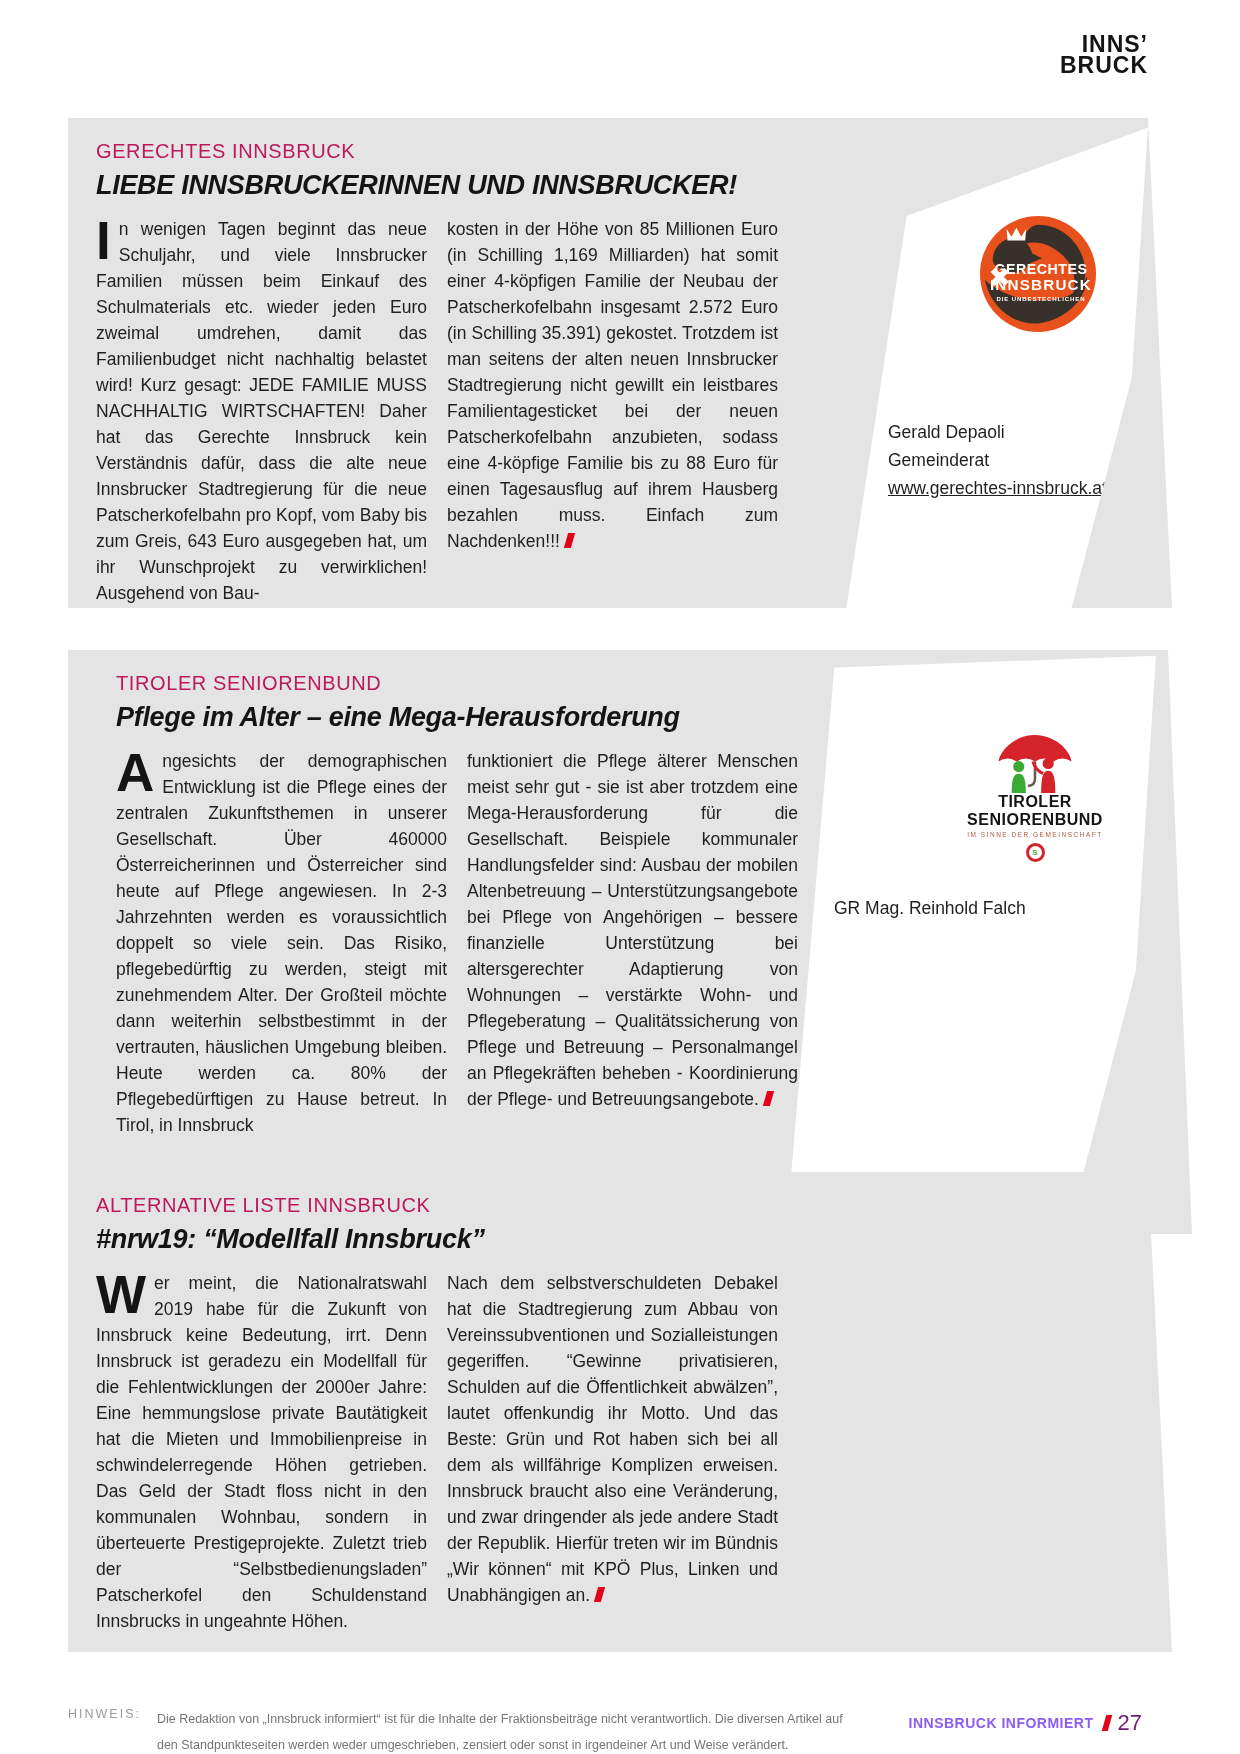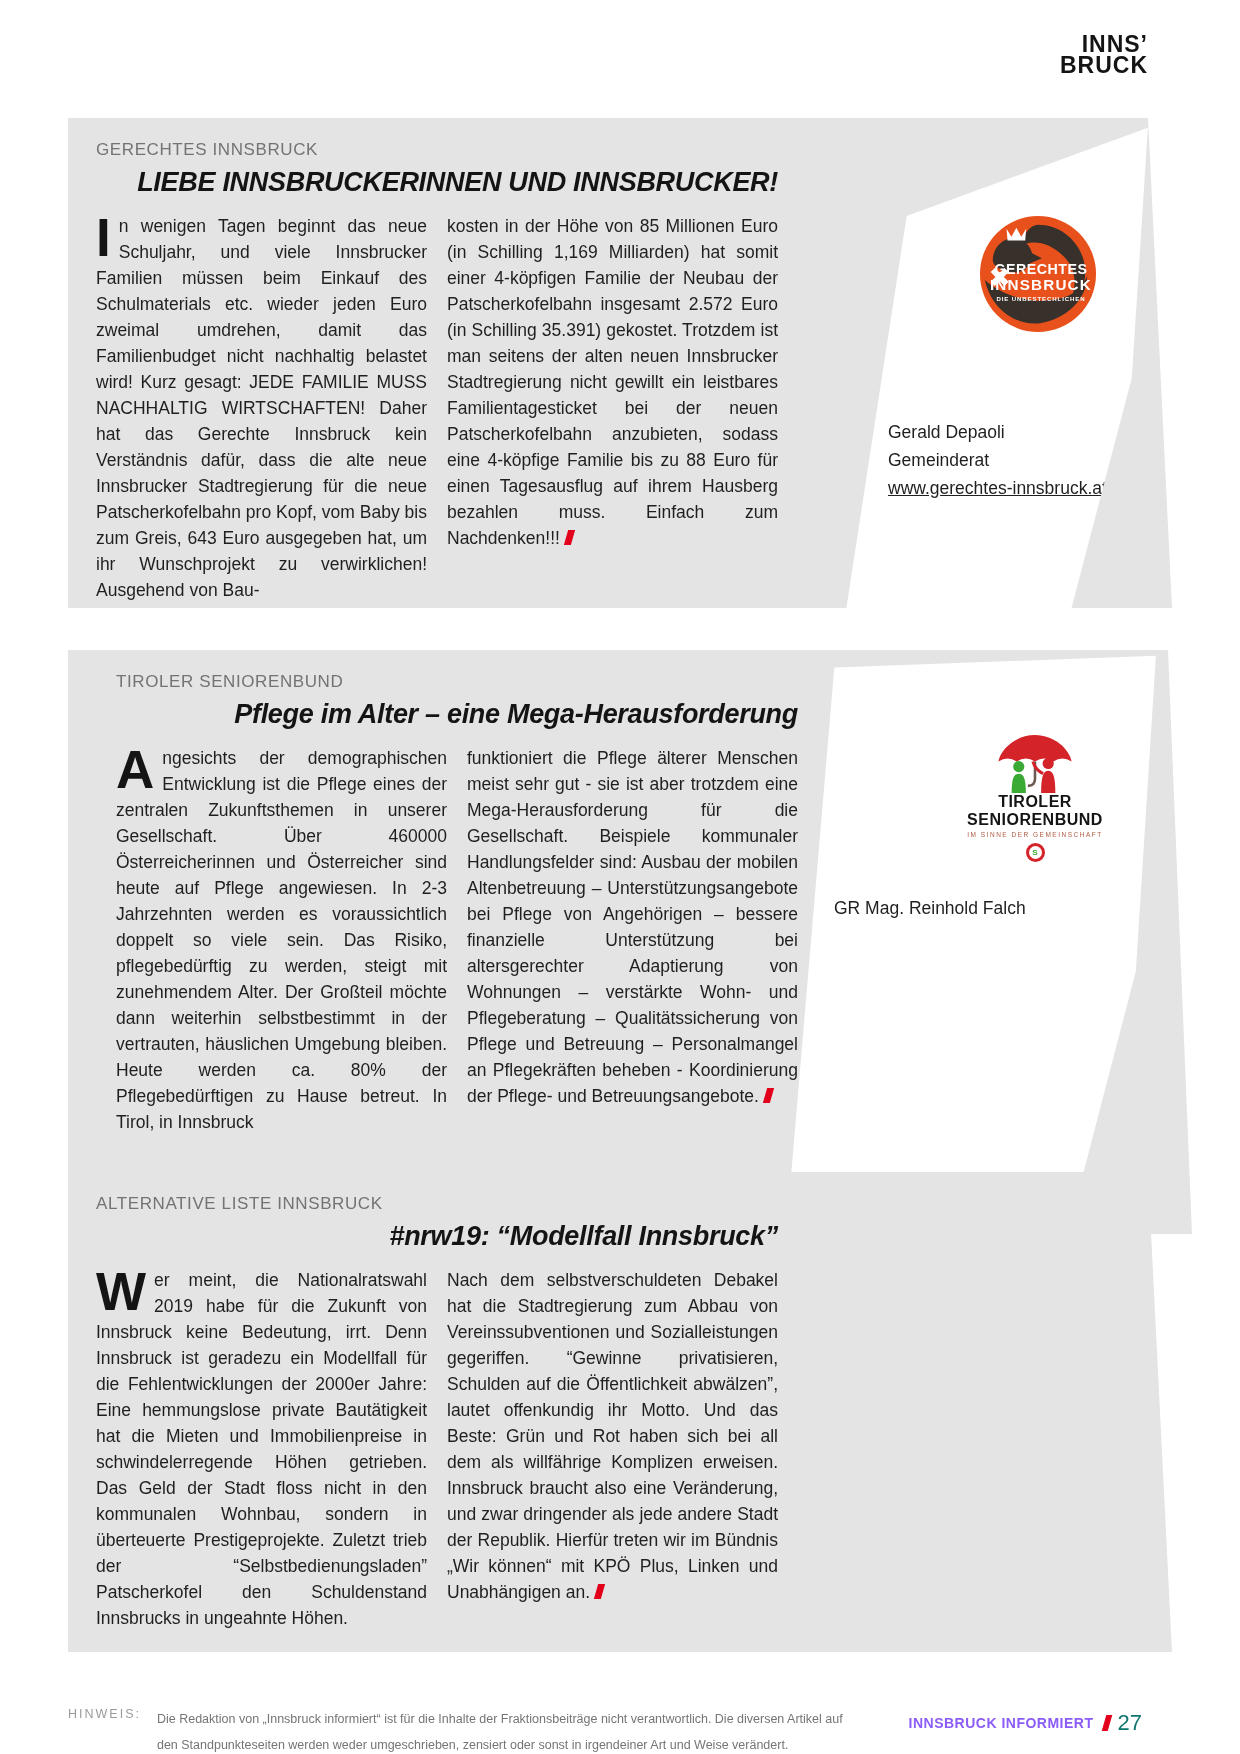--- a/index.html
+++ b/index.html
@@ -11,23 +11,23 @@
     font-size:23px;font-weight:bold;line-height:21px;letter-spacing:1px;color:#141414;}
 
   
   .section{position:absolute;left:68px;width:1104px;background:#e4e4e4;overflow:hidden;
     clip-path:polygon(0 0, calc(100% - 24px) 0, 100% 100%, 0 100%);}
   #section-1{top:118px;height:490px;}
   #section-2{top:650px;height:584px;padding-left:20px;}
   #section-3{top:1172px;height:480px;}
 
   .section-content{position:relative;padding:22px 0 0 28px;width:682px;}
-  .kicker{font-size:17px;color:#737373;letter-spacing:.6px;margin:0 0 7px;}
+  .kicker{font-size:20px;color:#be185d;letter-spacing:.6px;margin:0 0 7px;}
   .headline{font-size:27px;font-style:italic;font-weight:800;color:#141414;
-    margin:0 0 15px;letter-spacing:-.3px;text-align:right;}
+    margin:0 0 15px;letter-spacing:-.3px;}
   .columns{display:flex;gap:20px;}
   .col{width:331px;font-size:17.5px;line-height:26px;color:#1f1f1f;text-align:justify;margin:0;}
   .dropcap{float:left;font-size:53px;line-height:44px;font-weight:bold;
     padding:3px 8px 0 0;color:#141414;}
   .endmark{display:inline-block;width:7px;height:15px;background:#e2001a;
     transform:skewX(-16deg);margin-left:6px;vertical-align:-1px;}
 
   
   .white-panel{position:absolute;top:0;left:702px;width:402px;height:100%;background:#fff;}
   #section-1 .white-panel{clip-path:polygon(34% 20%, 94% 2%, 90% 53%, 75% 100%, 19% 100%);}
@@ -59,21 +59,21 @@
 
   
   .footer{position:absolute;left:68px;top:1698px;width:1104px;height:56px;margin-top:8px;}
   .hinweis{display:flex;gap:16px;}
   .hinweis-label{font-size:12.5px;color:#9a9a9a;letter-spacing:2px;white-space:nowrap;padding-top:1px;}
   .hinweis-text{font-size:12.5px;color:#757575;line-height:26px;width:700px;}
   .footer-brand{position:absolute;right:30px;top:4px;display:flex;align-items:center;}
   .brand-text{font-size:14px;font-weight:bold;letter-spacing:.5px;color:#8b5cf6;}
   .brand-slash{display:inline-block;width:6px;height:16px;background:#e2001a;
     transform:skewX(-16deg);margin:0 8px 0 10px;}
-  .page-num{font-size:22px;color:#0f766e;text-align:center;}
+  .page-num{font-size:22px;color:#701a75;text-align:center;}
 </style>
 </head>
 <body>
 
 <div class="page">
 
   <div class="header-logo">
     <div>INNS’</div>
     <div>BRUCK</div>
   </div>

